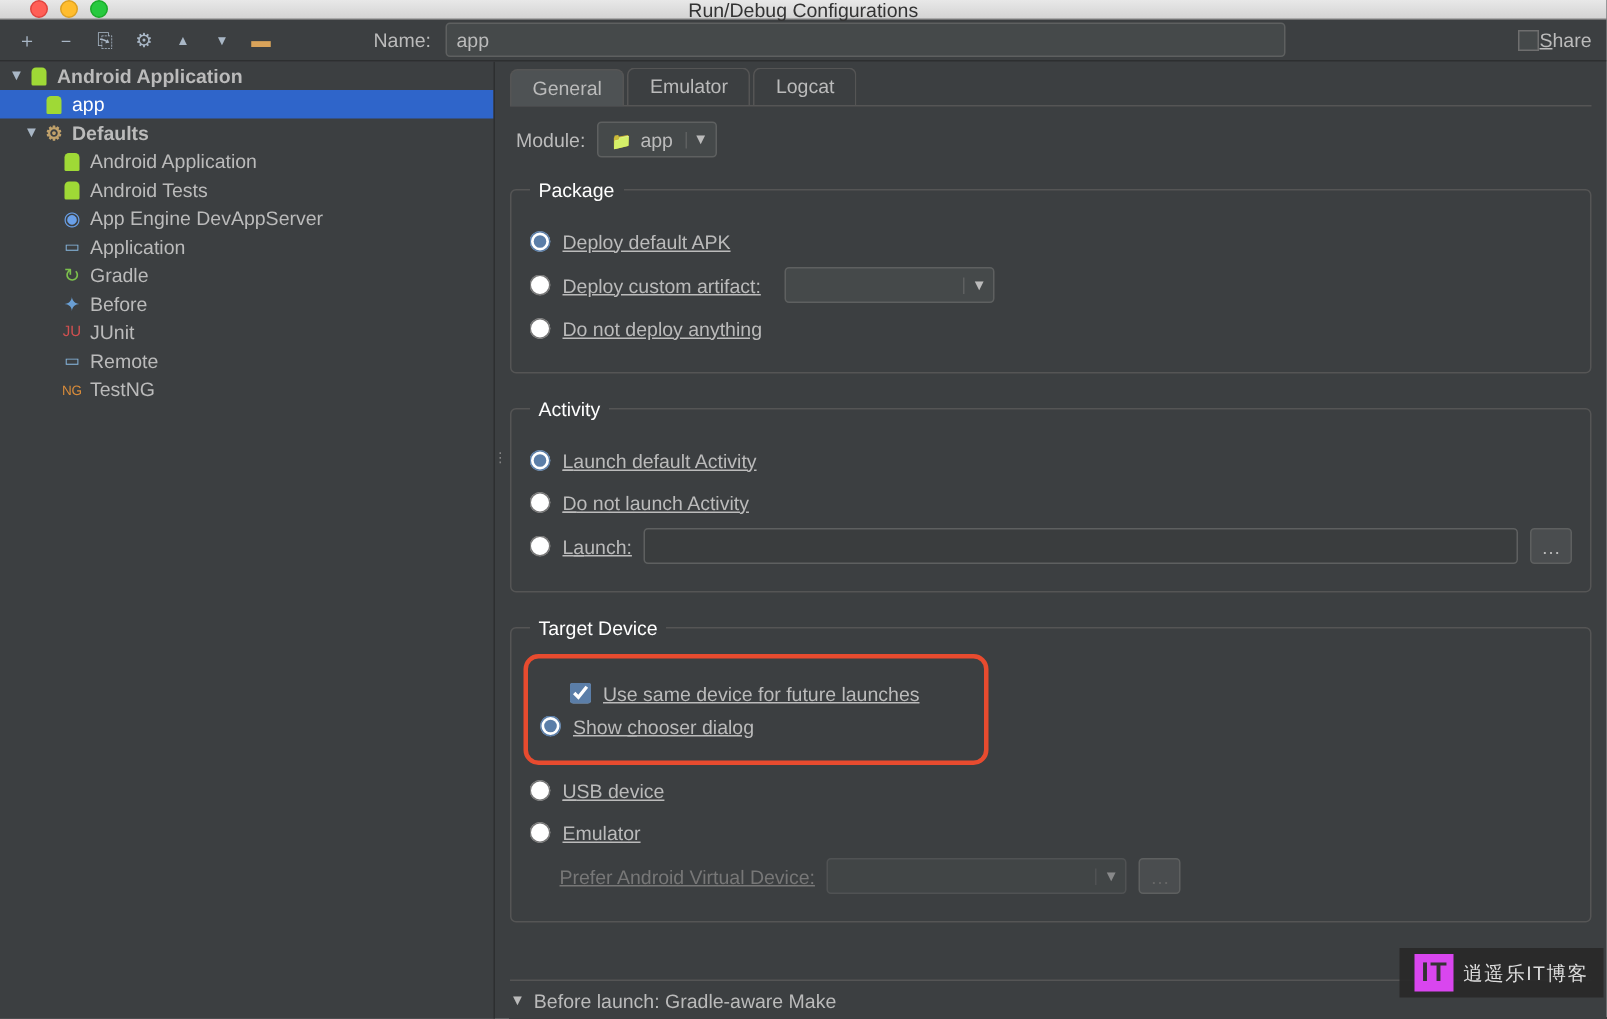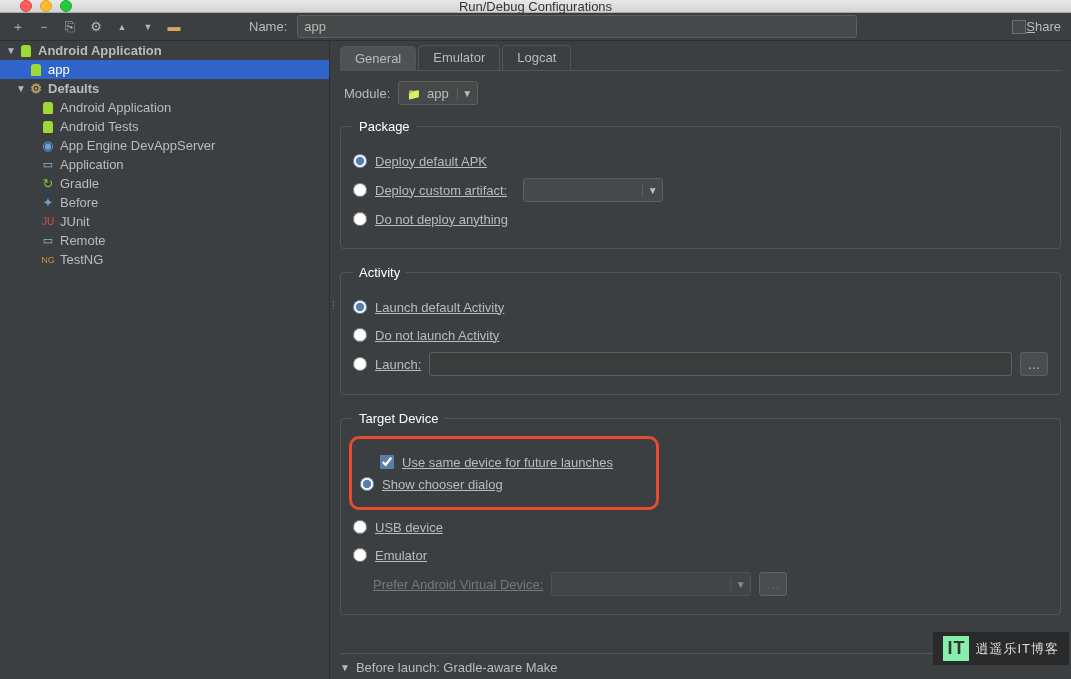--- a/index.html
+++ b/index.html
@@ -68,21 +68,21 @@
 .ellipsis-btn { width: 28px; height: 24px; background: #4a4d4f; border: 1px solid #5e6060; border-radius: 3px; color: #bbb; cursor: pointer; display: flex; align-items: center; justify-content: center; }
 .ellipsis-btn.disabled { color: #666; }
 
 .highlight-box { border: 3px solid #e84b2f; border-radius: 10px; padding: 6px 8px; margin: 0 0 6px -4px; width: 310px; }
 
 .before-launch { margin-top: 26px; border-top: 1px solid #555; padding-top: 6px; }
 .before-launch-hdr { display: flex; align-items: center; gap: 6px; cursor: pointer; }
 .launch-item { display: flex; align-items: center; gap: 6px; padding: 4px 0 0 16px; }
 
 .watermark { position: absolute; right: 2px; bottom: 14px; background: rgba(40,40,40,0.9); color: #ddd; font-size: 18px; padding: 4px 10px; display: flex; align-items: center; gap: 6px; font-family: "Microsoft YaHei", sans-serif; letter-spacing: 1px; }
-.watermark .it-badge { background: #86efac; color: #333; font-weight: bold; padding: 2px 4px; font-size: 18px; }
+.watermark .it-badge { background: #d946ef; color: #333; font-weight: bold; padding: 2px 4px; font-size: 18px; }
 
 .drag-handle { width: 7px; display: flex; align-items: center; justify-content: center; cursor: col-resize; position: absolute; left: 330px; top: 300px; color:#888; font-size: 9px; }
 
 u.access { text-decoration: underline; }
 </style>
 </head>
 <body>
 
 <div class="window">
 

